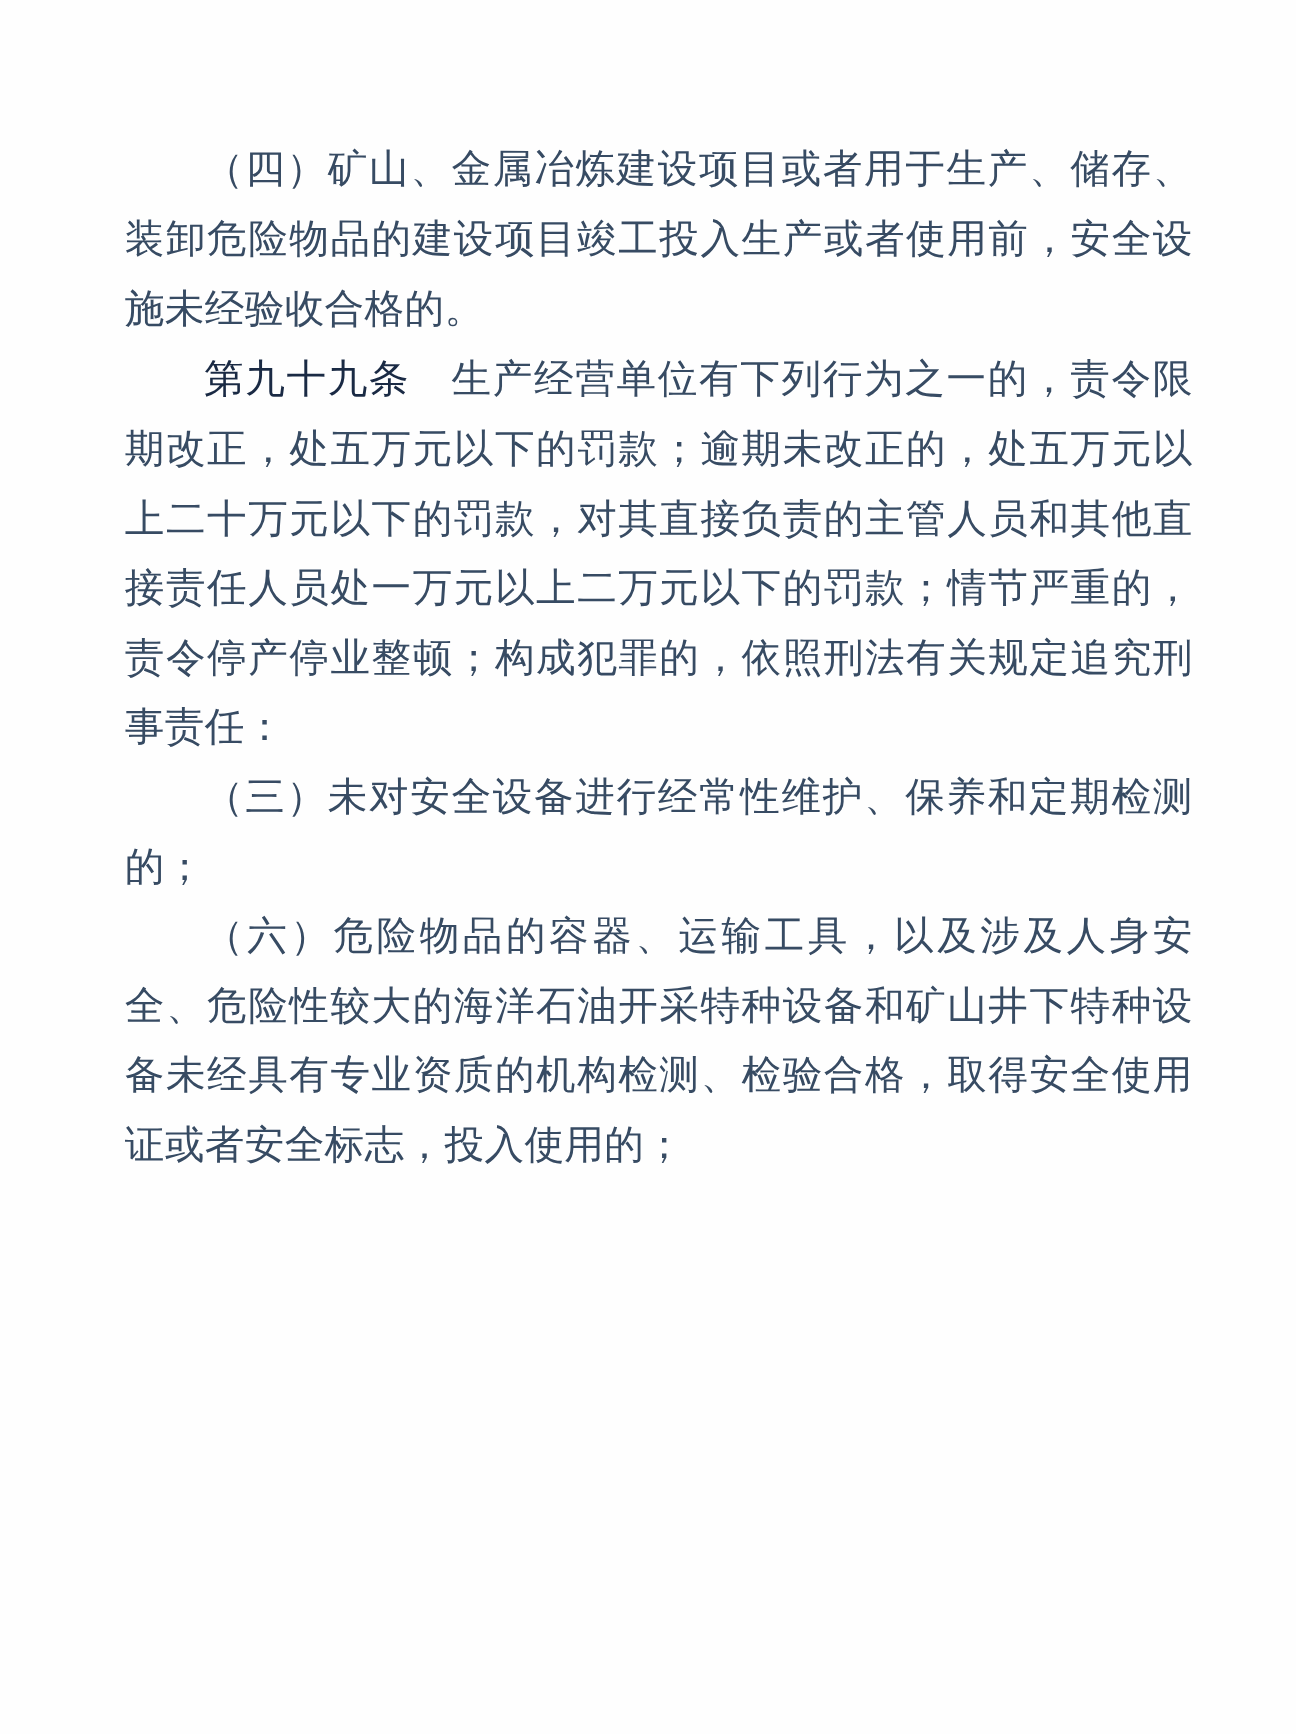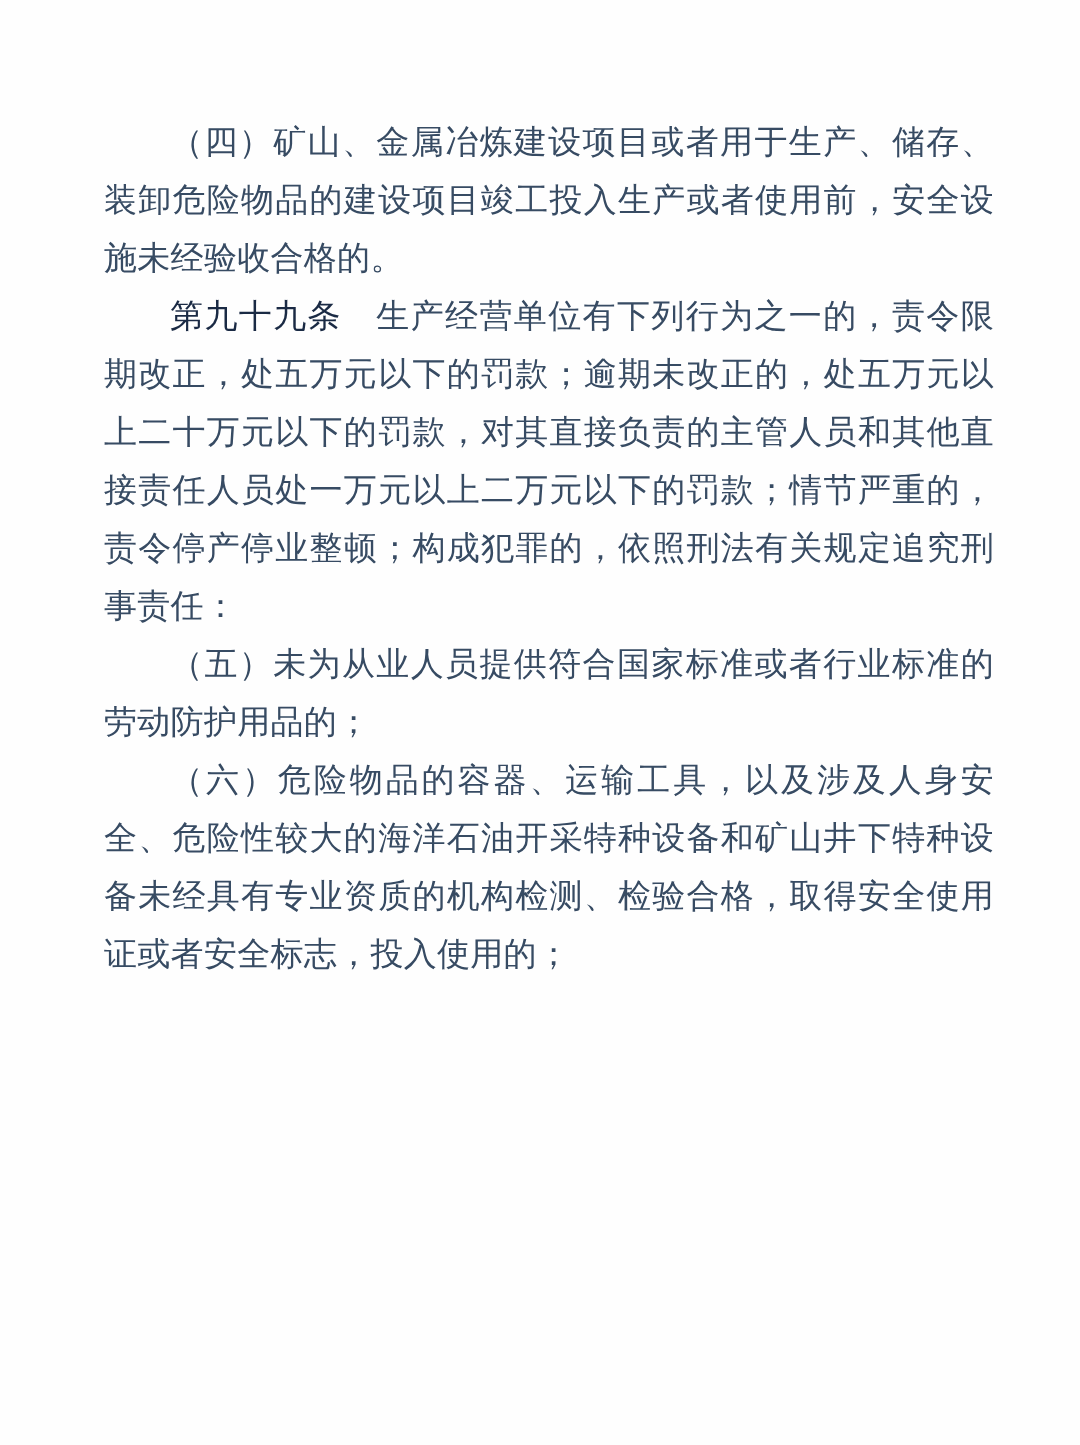--- a/index.html
+++ b/index.html
@@ -41,16 +41,16 @@
     color: var(--article-number-color, #1a2a44);
   }
 </style>
 </head>
 <body style="--body-text-color: #374b63; --article-number-color: #1a2a44; background: rgb(255, 255, 255);">
 
 <div class="page">
   <div class="doc">
       <p class="para"><span>（四）矿山、金属冶炼建设项目或者用于生产、储存、装卸危险物品的建设项目竣工投入生产或者使用前，安全设施未经验收合格的。</span></p>
       <p class="para"><span class="bold-run">第九十九条</span><span>　生产经营单位有下列行为之一的，责令限期改正，处五万元以下的罚款；逾期未改正的，处五万元以上二十万元以下的罚款，对其直接负责的主管人员和其他直接责任人员处一万元以上二万元以下的罚款；情节严重的，责令停产停业整顿；构成犯罪的，依照刑法有关规定追究刑事责任：</span></p>
-      <p class="para"><span>（五）未为从业人员提供符合国家标准或者行业标准的劳动防护用品的；</span></p>
+      <p class="para"><span>（三）未对安全设备进行经常性维护、保养和定期检测的；</span></p>
       <p class="para"><span>（六）危险物品的容器、运输工具，以及涉及人身安全、危险性较大的海洋石油开采特种设备和矿山井下特种设备未经具有专业资质的机构检测、检验合格，取得安全使用证或者安全标志，投入使用的；</span></p>
     </div>
 </div>
 
 </body></html>

